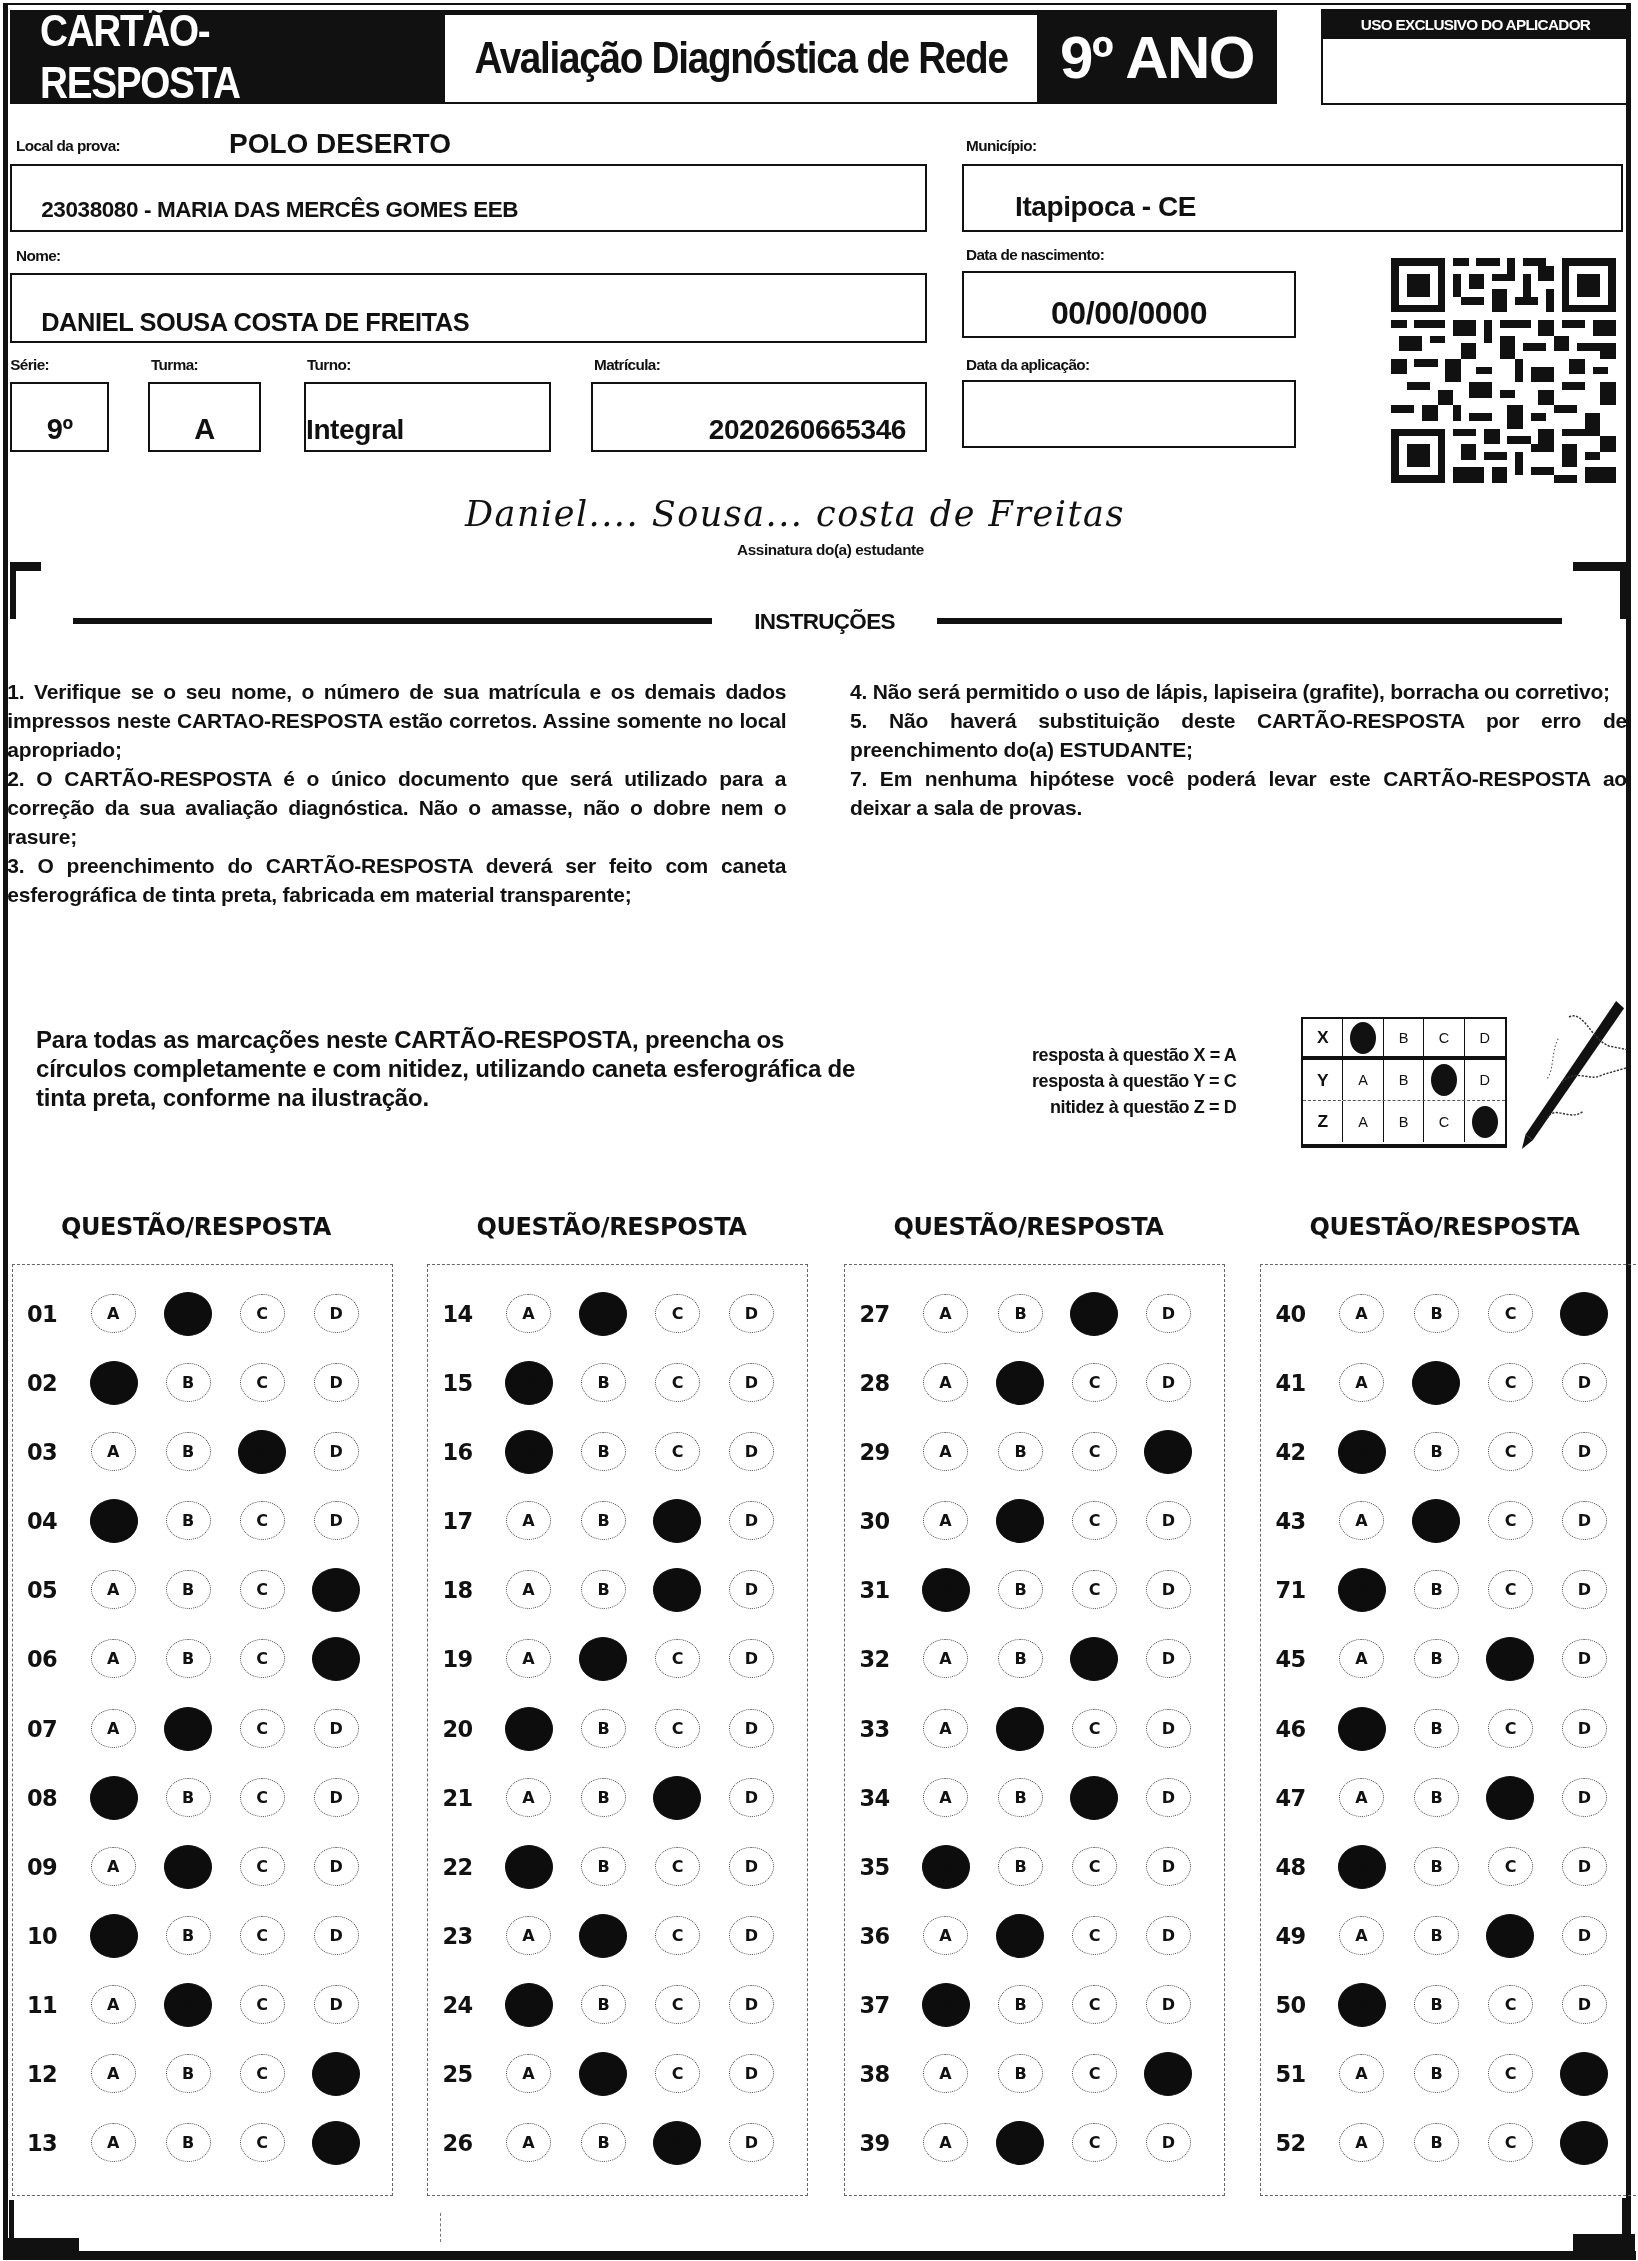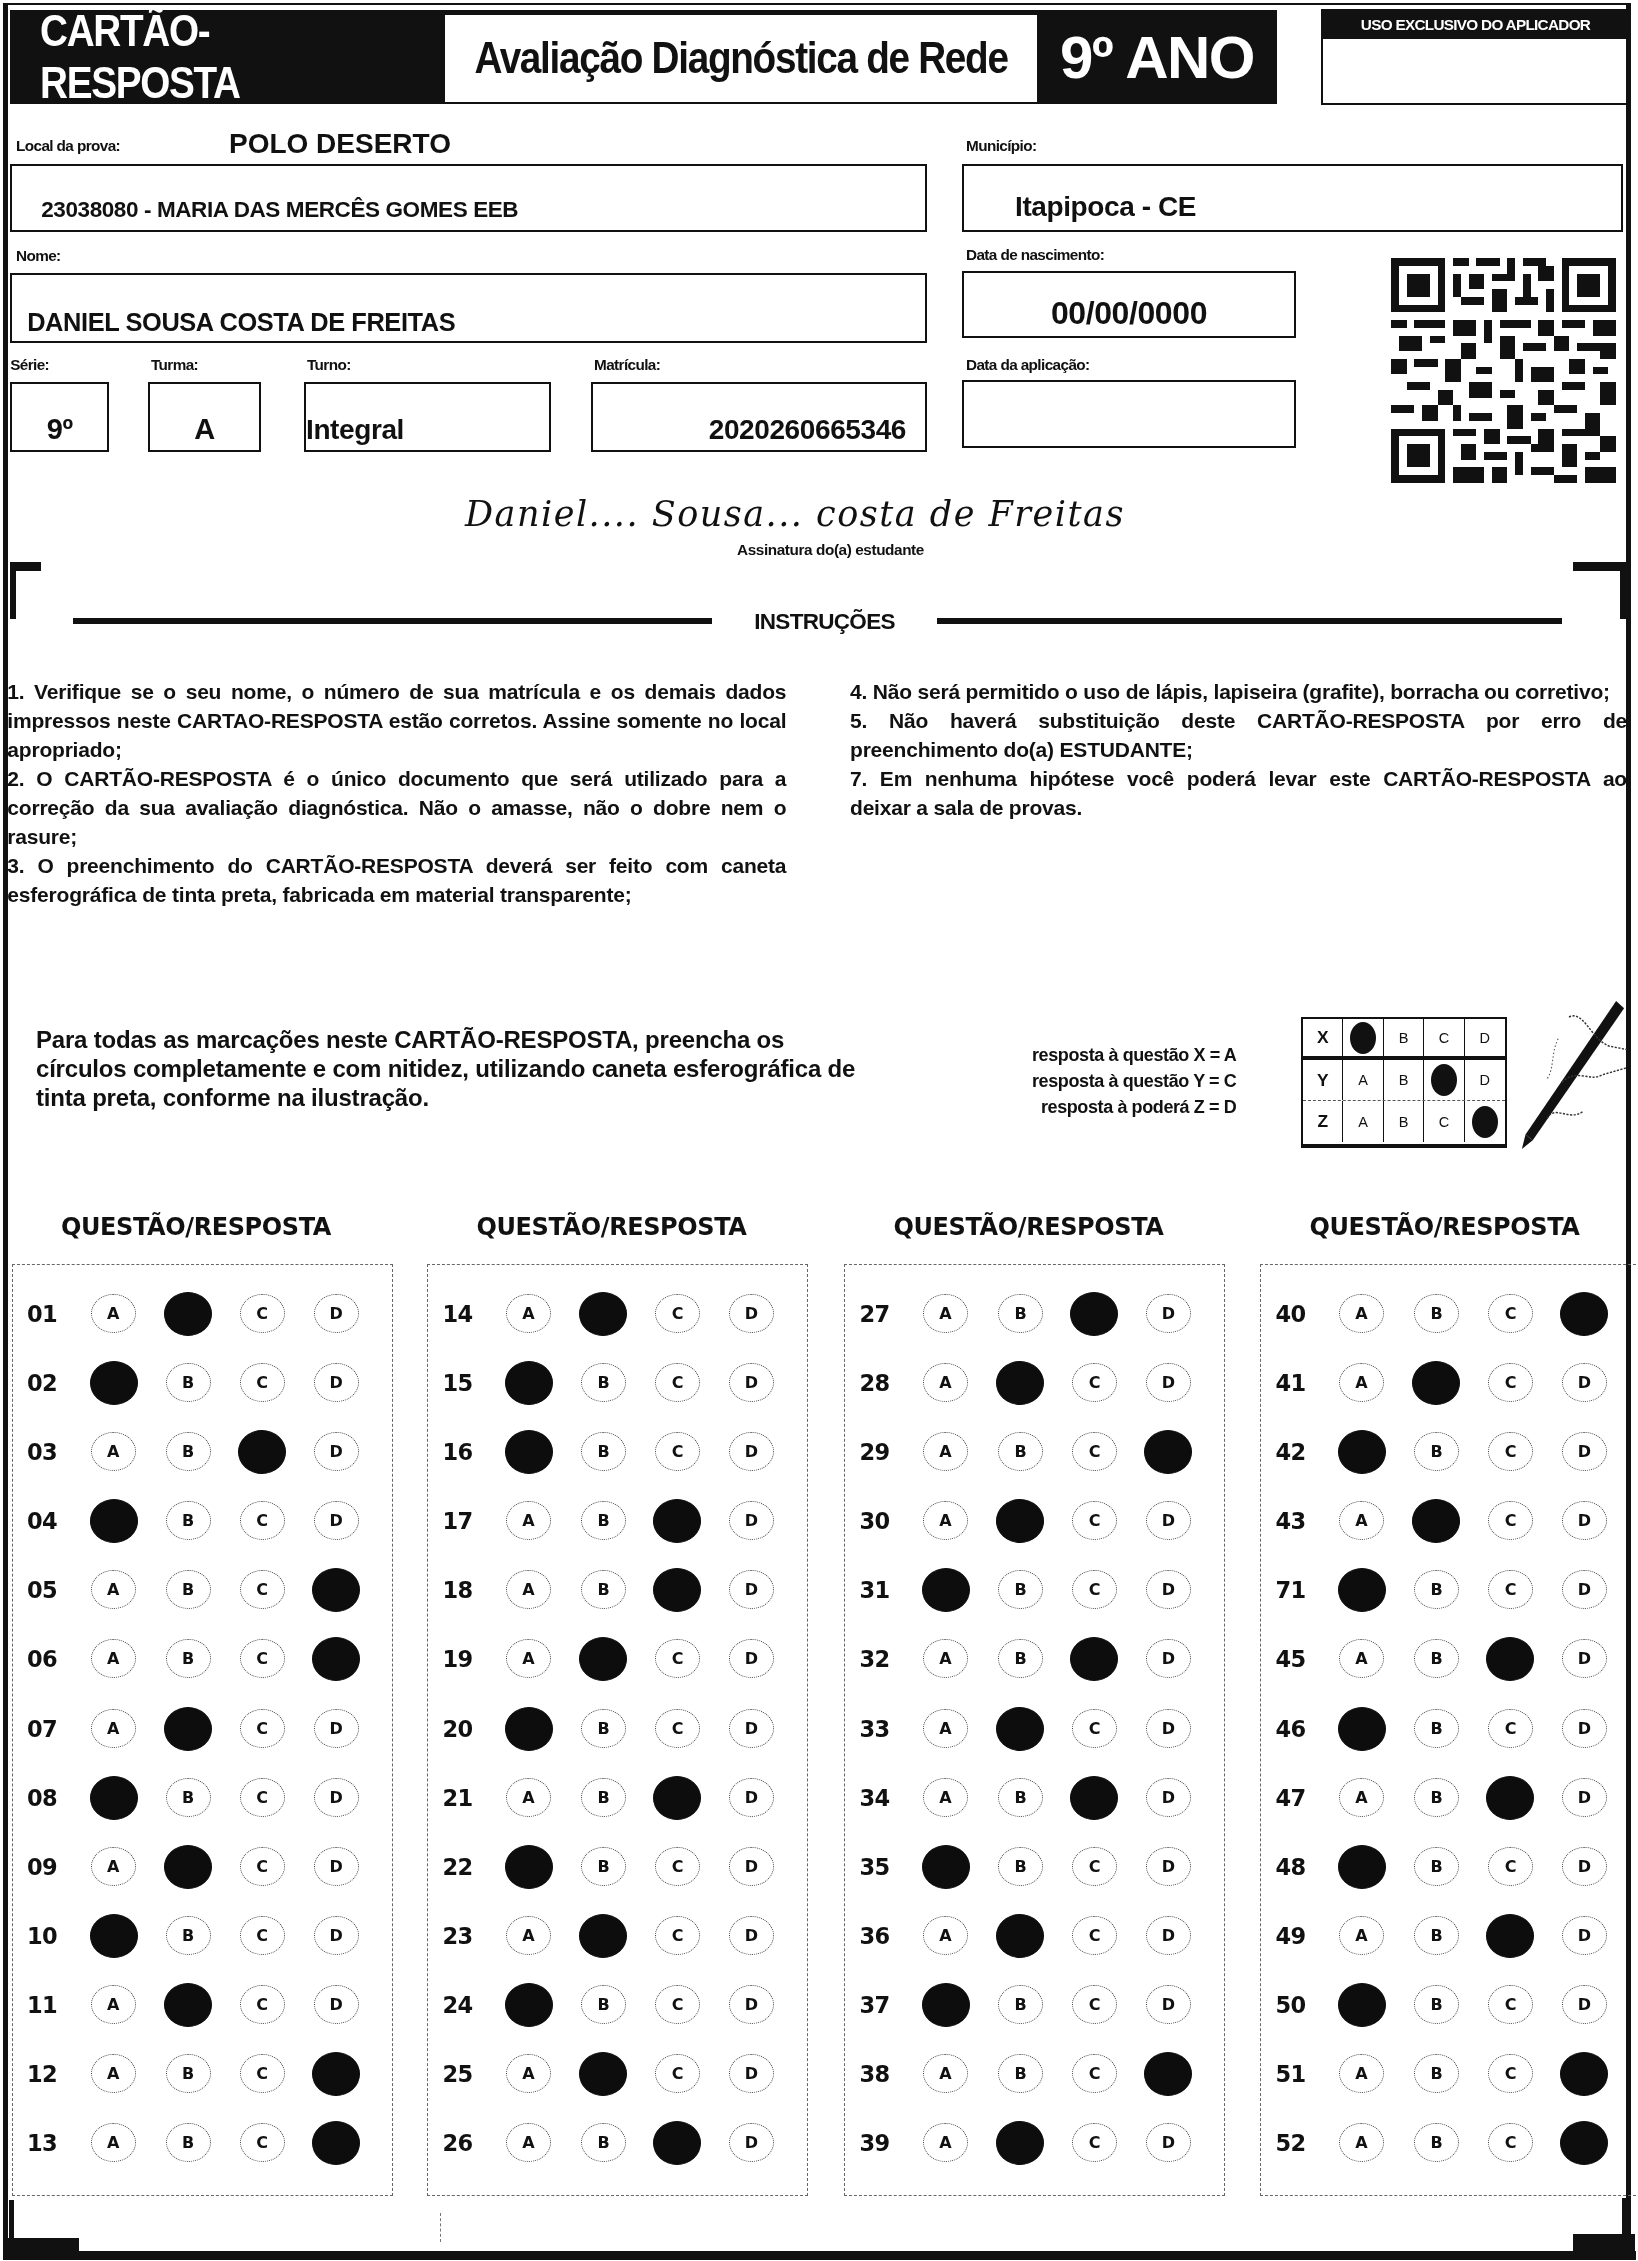--- a/index.html
+++ b/index.html
@@ -107,21 +107,21 @@
 <div class="fbox" style="left:10.2px; top:164px; width:917px; height:68px; padding-left:29px; font-size:22.5px;">
   <span>23038080 - MARIA DAS MERCÊS GOMES EEB</span>
 </div>
 
 <div class="flabel" style="left:966px; top:137px;">Município:</div>
 <div class="fbox" style="left:962px; top:164px; width:661px; height:68px; padding-left:51px; font-size:28px;">
   <span>Itapipoca - CE</span>
 </div>
 
 <div class="flabel" style="left:16px; top:247px;">Nome:</div>
-<div class="fbox" style="left:10.2px; top:273px; width:917px; height:70px; padding-left:15px; padding-bottom:4.4px; font-size:25.4px;">
+<div class="fbox" style="left:10.2px; top:273px; width:917px; height:70px; padding-left:29px; padding-bottom:4.4px; font-size:25.4px;">
   <span>DANIEL SOUSA COSTA DE FREITAS</span>
 </div>
 
 <div class="flabel" style="left:966px; top:246px;">Data de nascimento:</div>
 <div class="fbox" style="left:962px; top:271px; width:334px; height:67px; justify-content:center; padding-bottom:4.4px; font-size:32px;">
   <span>00/00/0000</span>
 </div>
 
 <div class="flabel" style="left:10.2px; top:356px;">Série:</div>
 <div class="fbox" style="left:10.2px; top:382px; width:99px; height:70px; justify-content:center; padding-bottom:4.4px; font-size:29px;">
@@ -251,21 +251,21 @@
 <div class="instr-col instr-right">
   <p>4. Não será permitido o uso de lápis, lapiseira (grafite), borracha ou corretivo;</p>
   <p>5. Não haverá substituição deste CARTÃO-RESPOSTA por erro de preenchimento do(a) ESTUDANTE;</p>
   <p>7. Em nenhuma hipótese você poderá levar este CARTÃO-RESPOSTA ao deixar a sala de provas.</p>
 </div>
 
 <div class="fill-text">Para todas as marcações neste CARTÃO-RESPOSTA, preencha os círculos completamente e com nitidez, utilizando caneta esferográfica de tinta preta, conforme na ilustração.</div>
 <div class="example-labels">
   <div>resposta à questão X = A</div>
   <div>resposta à questão Y = C</div>
-  <div>resposta à poderá Z = D</div>
+  <div>nitidez à questão Z = D</div>
 </div>
 <div class="example-grid" id="example-grid">
     <div class="ex-row">
       <div class="ex-cell head">X</div>
       <div class="ex-cell">
         <span class="dot"></span>
       </div>
       <div class="ex-cell">B</div>
       <div class="ex-cell">C</div>
       <div class="ex-cell">D</div>

